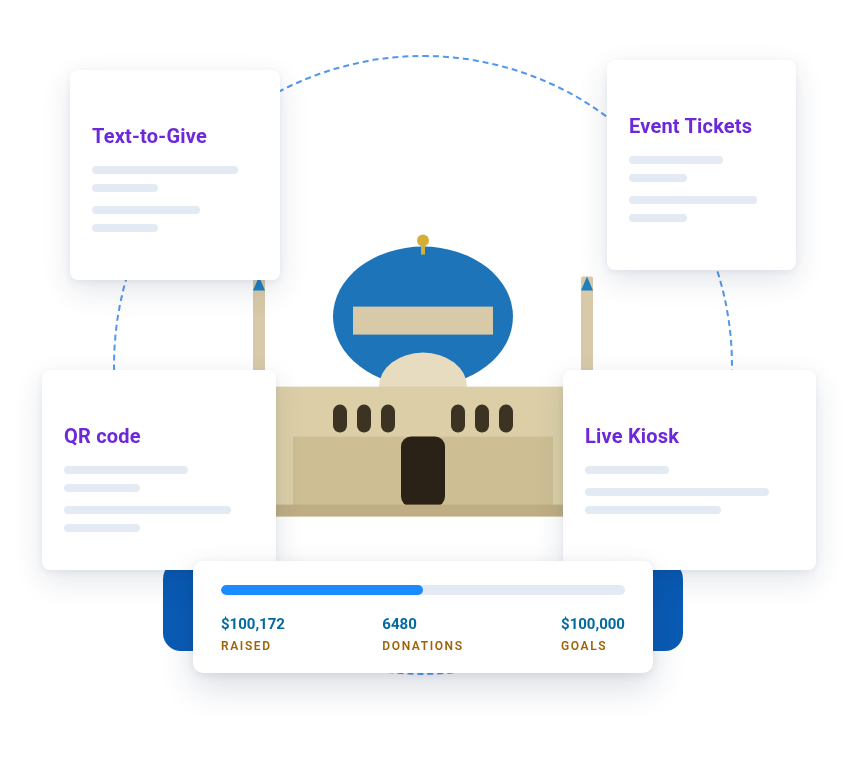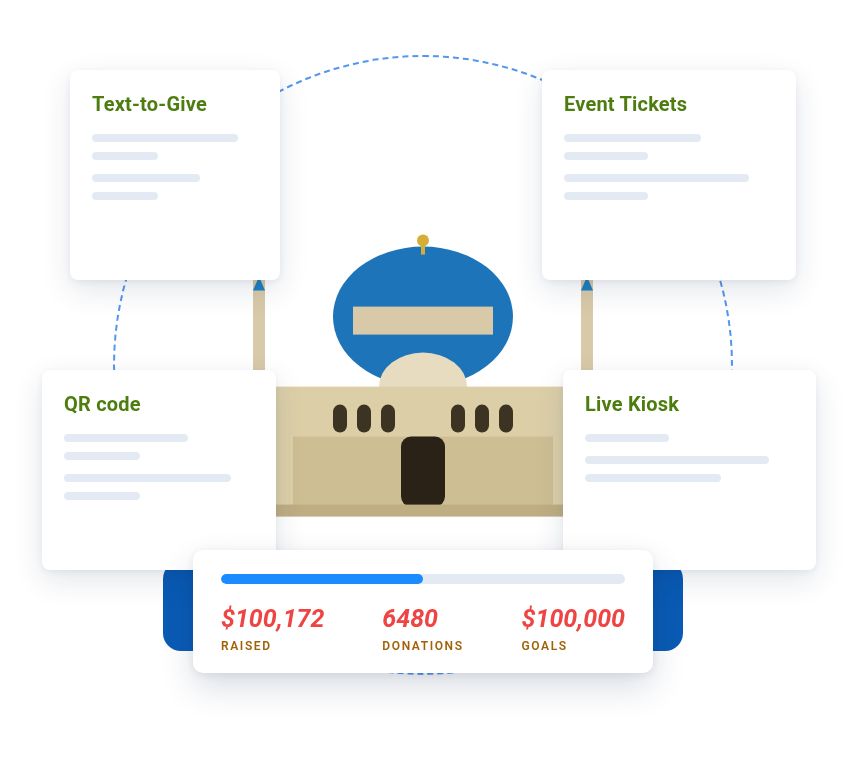--- a/index.html
+++ b/index.html
@@ -50,25 +50,26 @@
   }
   
   .card {
     position: absolute;
     background: #fff;
     border-radius: 8px;
     box-shadow: 0 10px 30px rgba(16, 42, 80, 0.12), 0 2px 6px rgba(16,42,80,0.06);
     padding: 22px 22px 18px 22px;
   }
   .card h3 {
-    color: #4d7c0f;
+    color: #6d28d9;
     font-size: 20px;
     font-weight: 700;
     margin-bottom: 18px;
     letter-spacing: 0.2px;
+    margin-top: 32px;
   }
   .ph-line {
     height: 8px;
     background: #e4eaf4;
     border-radius: 4px;
     margin-bottom: 10px;
   }
   .ph-line.short   { width: 40%; }
   .ph-line.medium  { width: 65%; }
   .ph-line.long    { width: 88%; }
@@ -98,35 +99,34 @@
     background: #1a8cff;
     border-radius: 5px;
   }
   .stats-row {
     display: flex;
     justify-content: space-between;
     gap: 10px;
   }
   .stat { text-align: left; }
   .stat .value {
-    color: #ef4444;
-    font-size: 25px;
+    color: #0369a1;
+    font-size: 15px;
     font-weight: 700;
     margin-bottom: 6px;
-    font-style: italic;
   }
   .stat .label {
     color: #a16207;
     font-size: 12px;
     letter-spacing: 1.6px;
     font-weight: 600;
   }
   
   .card.tl { top: 70px;  left: 70px;  width: 210px; height: 210px; }
-  .card.tr { top: 70px;  right: 50px; width: 254px; height: 210px; }
+  .card.tr { top: 60px;  right: 50px; width: 189px; height: 210px; }
   .card.bl { top: 370px; left: 42px;  width: 234px; height: 200px; }
   .card.br { top: 370px; right: 30px; width: 253px; height: 200px; }
 </style>
 </head>
 <body>
 
 <div class="stage">
 
   <div class="connector"></div>
 

